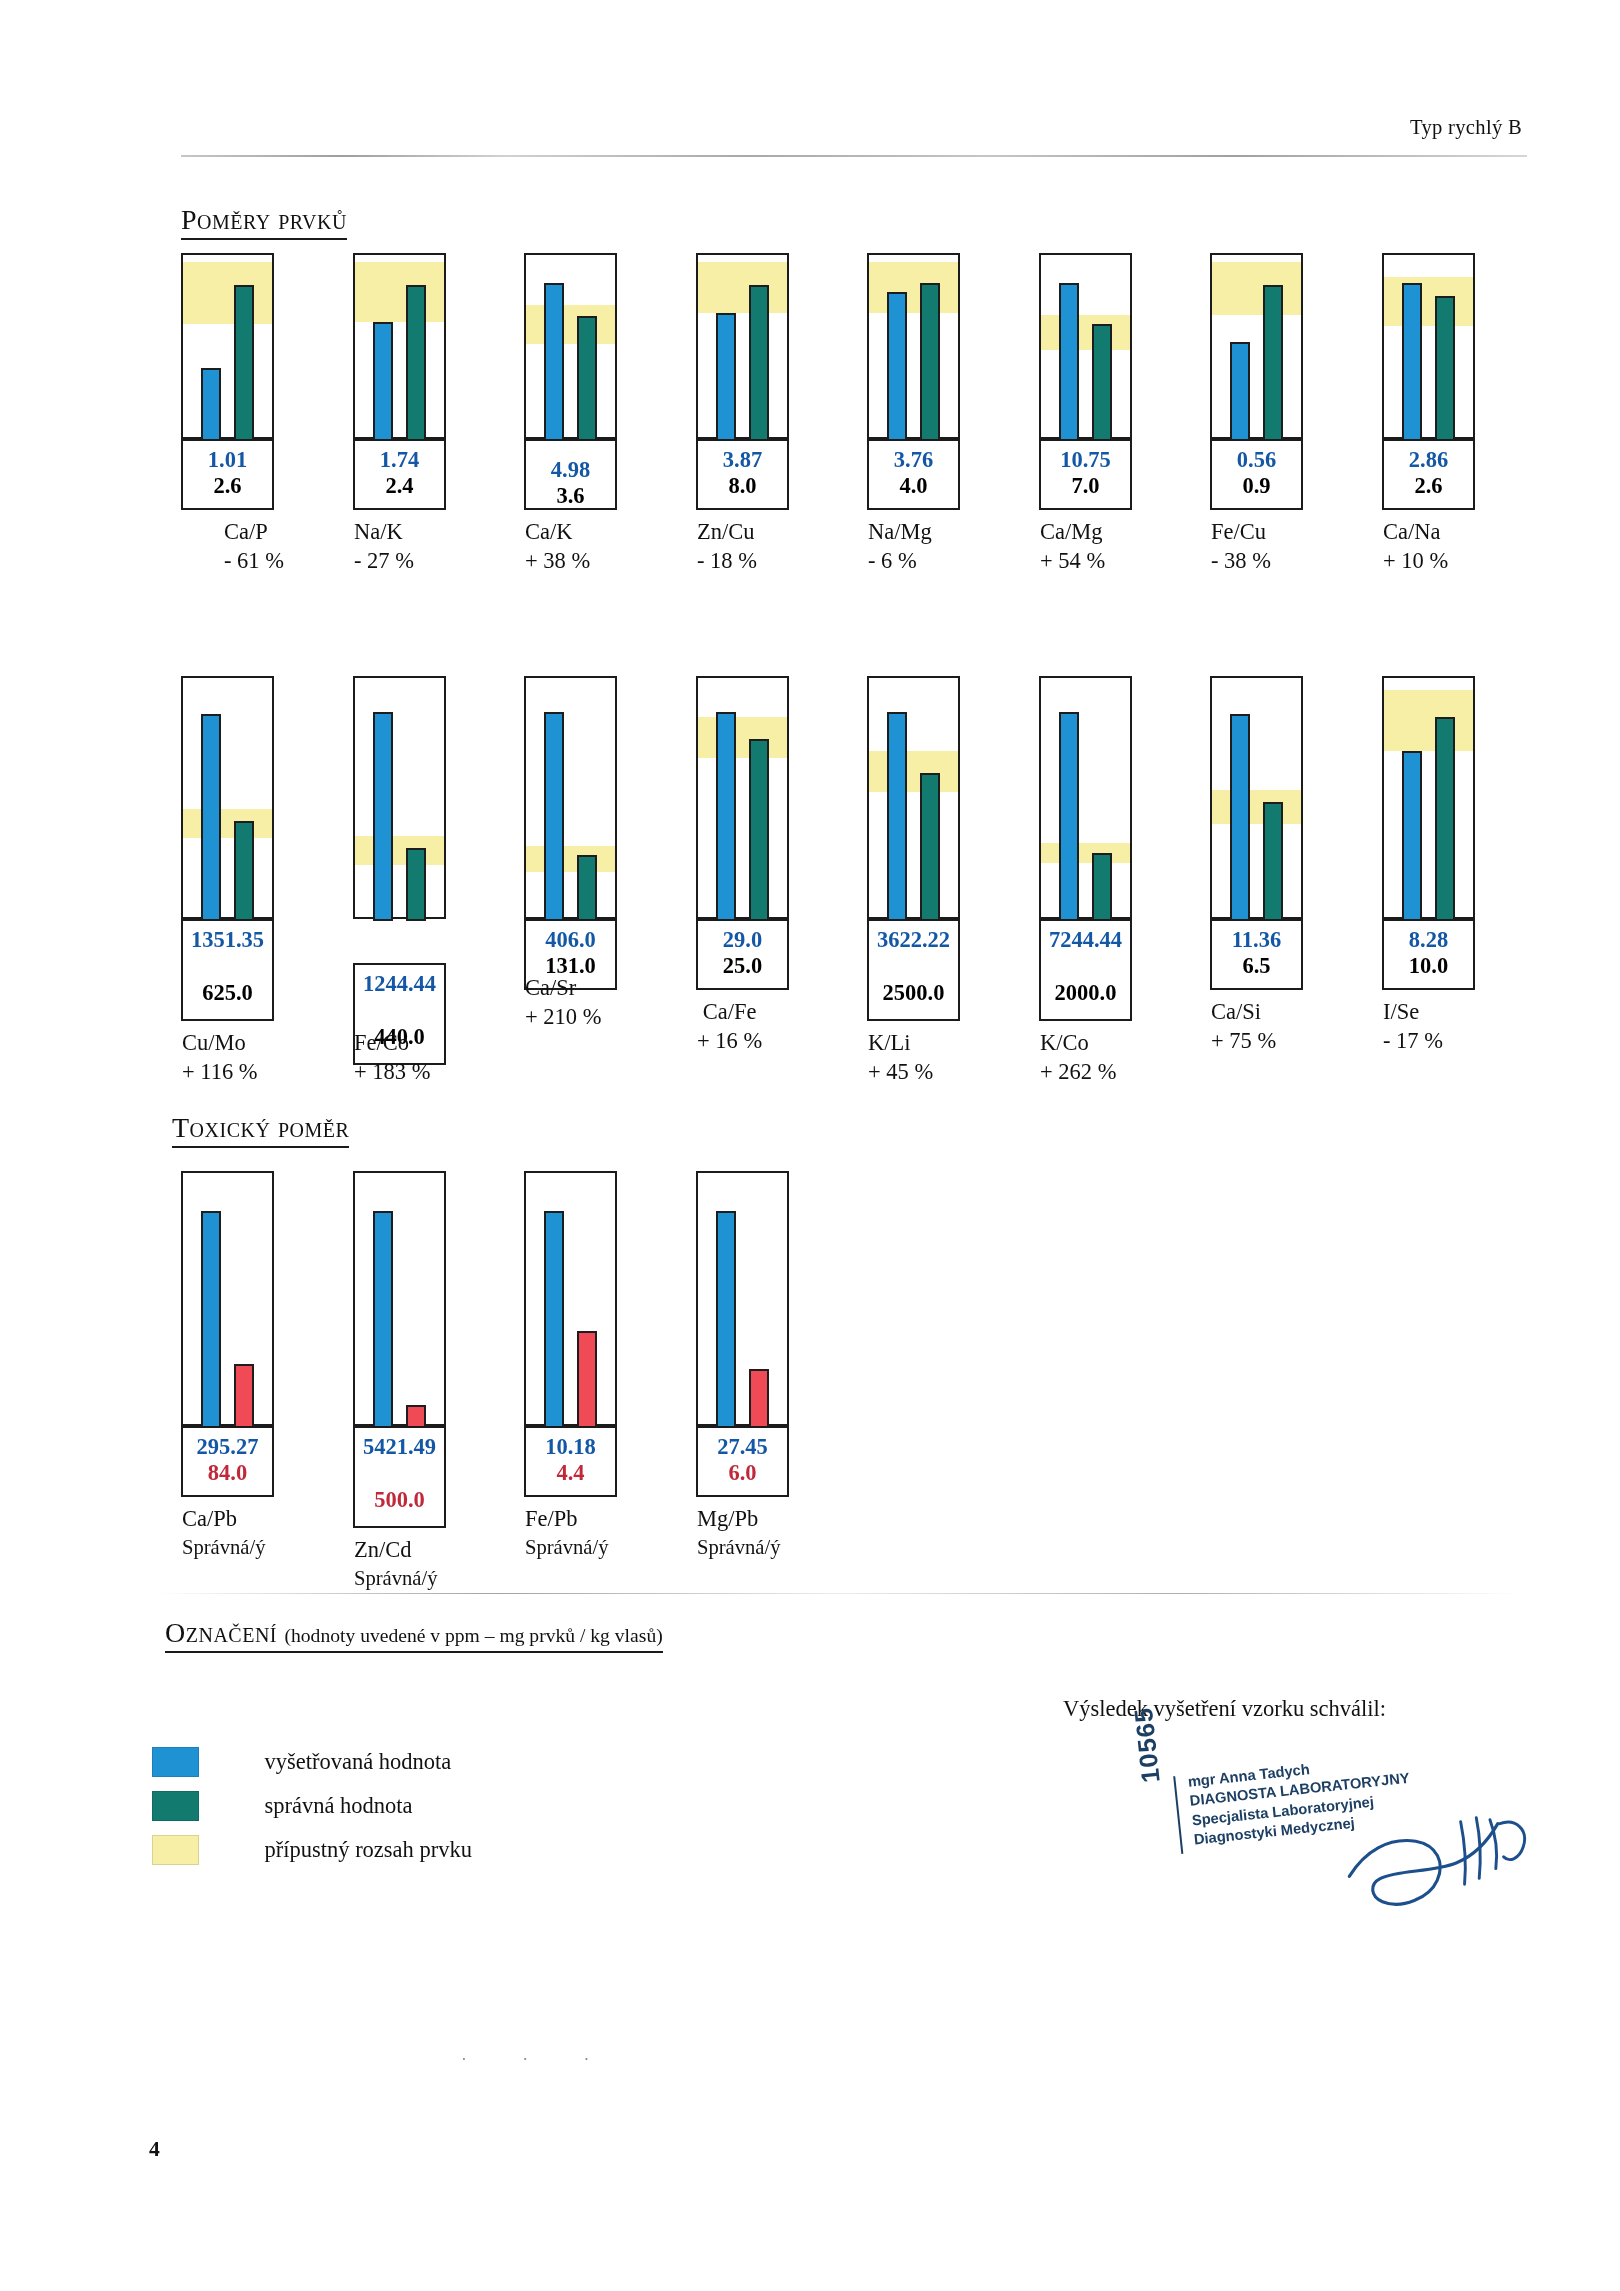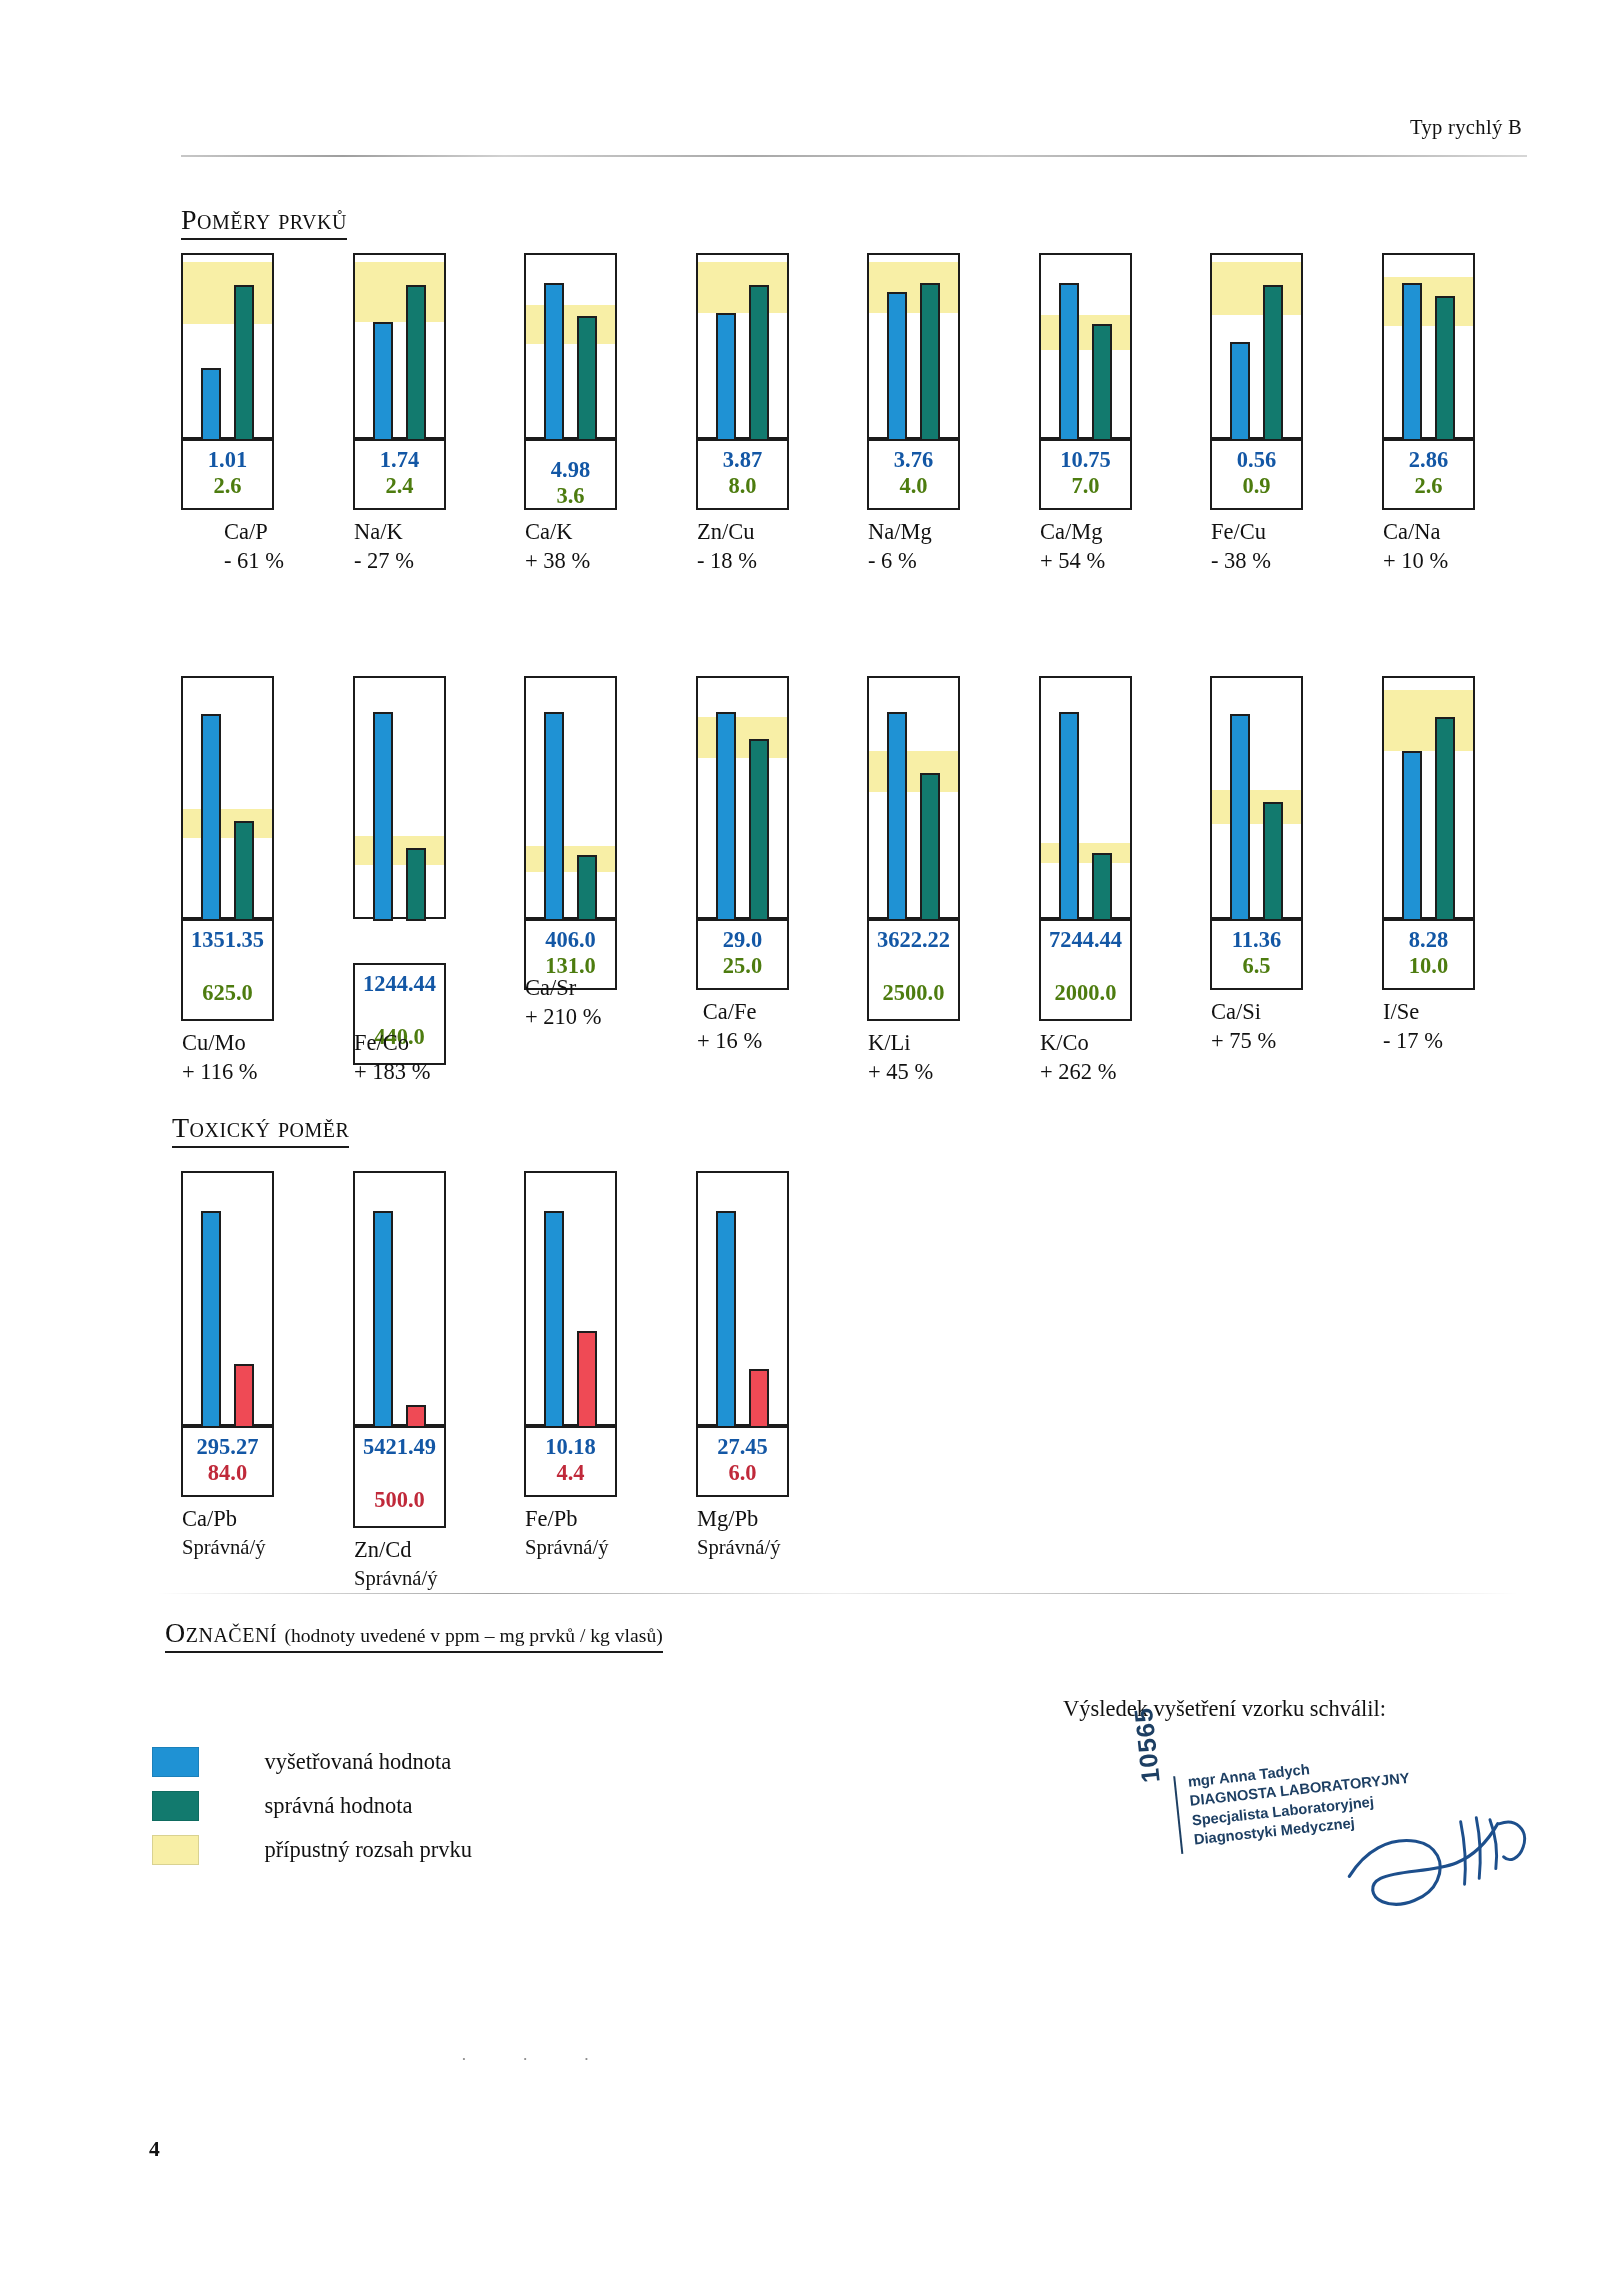--- a/index.html
+++ b/index.html
@@ -81,21 +81,21 @@
     text-align:center;
   }
   .valbox.closed { border-bottom:2.5px solid #1b1b1b; }
   .v1, .v2 {
     font-family:"Liberation Serif", serif;
     font-weight:bold;
     font-size:22.5px;
     line-height:1.16;
   }
   .v1 { color:#1357a5; }
-  .v2 { color:#4d7c0f; }
+  .v2 { color:#000000; }
   .v2.red { color:#c0293a; }
 
   .caption {
     position:absolute;
     font-size:22.5px;
     line-height:1.28;
     white-space:nowrap;
   }
   .caption .lbl { display:block; }
   .caption .pct { display:block; }

